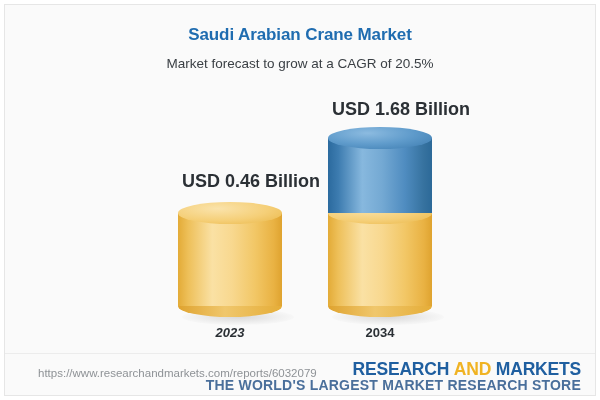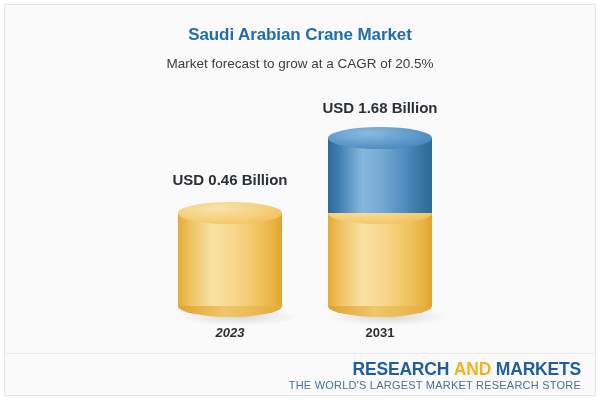--- a/index.html
+++ b/index.html
@@ -54,22 +54,22 @@
     position: absolute;
     left: 0;
     top: 0;
     width: 592px;
     height: 345px;
   }
 
   .value-label {
     position: absolute;
     width: 180px;
-    text-align: center;
-    font-size: 15px;
+    text-align: right;
+    font-size: 18px;
     font-weight: bold;
     color: #2b3035;
     white-space: nowrap;
   }
 
   .cat-label {
     position: absolute;
     width: 180px;
     text-align: center;
     font-size: 13px;
@@ -187,22 +187,22 @@
   .logo-main {
     font-size: 17.5px;
     font-weight: bold;
     letter-spacing: -0.2px;
     line-height: 19px;
     white-space: nowrap;
   }
   .logo-word-blue { color: #1f5fa0; }
   .logo-word-gold { color: #f0b323; }
   .logo-tag {
-    font-size: 11px;
-    font-weight: normal;
+    font-size: 14px;
+    font-weight: bold;
     color: #4a6f9b;
     letter-spacing: 0.22px;
     line-height: 11px;
     white-space: nowrap;
     margin-top: 1px;
   }
 </style>
 </head>
 <body>
 
@@ -232,25 +232,26 @@
     <div class="cyl" style="left:323px; top:122px; width:104px; height:190px;">
 
       <div class="cyl-bottom-cap yellow-cap" style="top:168px;"></div>
       <div class="cyl-body yellow-body" style="top:86px; height:93px;"></div>
       <div class="cyl-top yellow-top" style="top:75px;"></div>
 
       <div class="cyl-body blue-body" style="top:11px; height:75px;"></div>
       <div class="cyl-top blue-top" style="top:0px;"></div>
     </div>
 
-    <div class="cat-label" style="left:285px; top:320px;">2031</div>
+    <div class="cat-label" style="left:285px; top:320px;">2034</div>
 
   </div>
 
   <div class="footer-divider"></div>
   <div class="footer">
+    <div class="footer-url">https://www.researchandmarkets.com/reports/6032079</div>
     <div class="logo">
       <div class="logo-main"><span class="logo-word-blue">RESEARCH</span><span>&nbsp;</span><span class="logo-word-gold">AND</span><span>&nbsp;</span><span class="logo-word-blue">MARKETS</span></div>
       <div class="logo-tag">THE WORLD'S LARGEST MARKET RESEARCH STORE</div>
     </div>
   </div>
 
 </div>
 
 </body></html>

